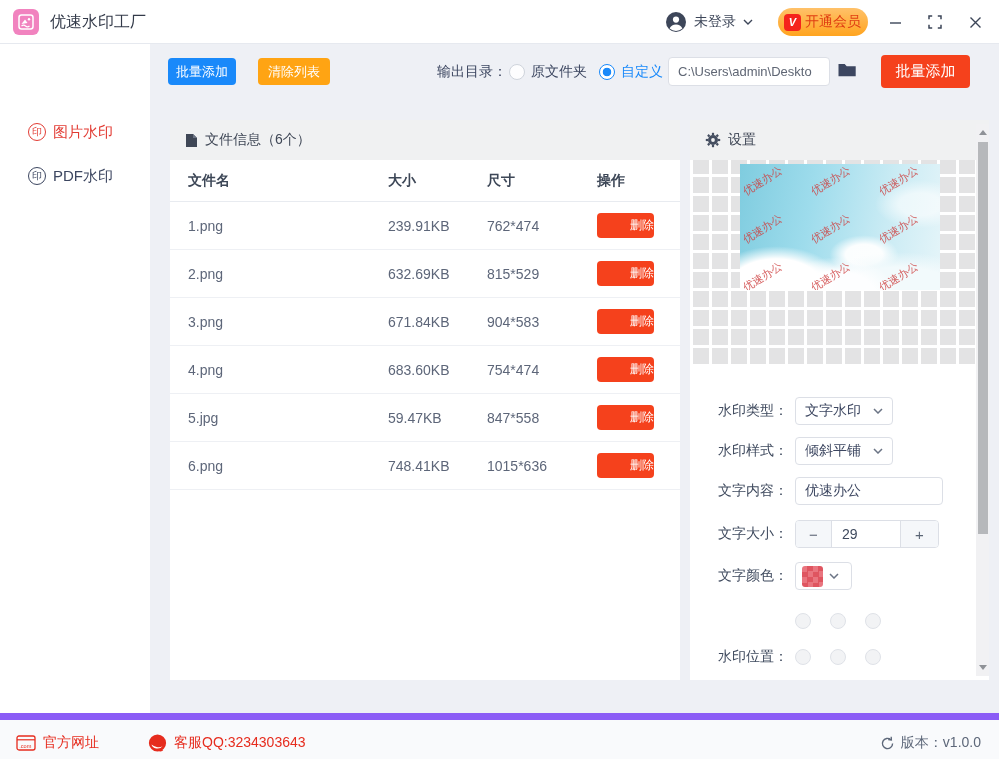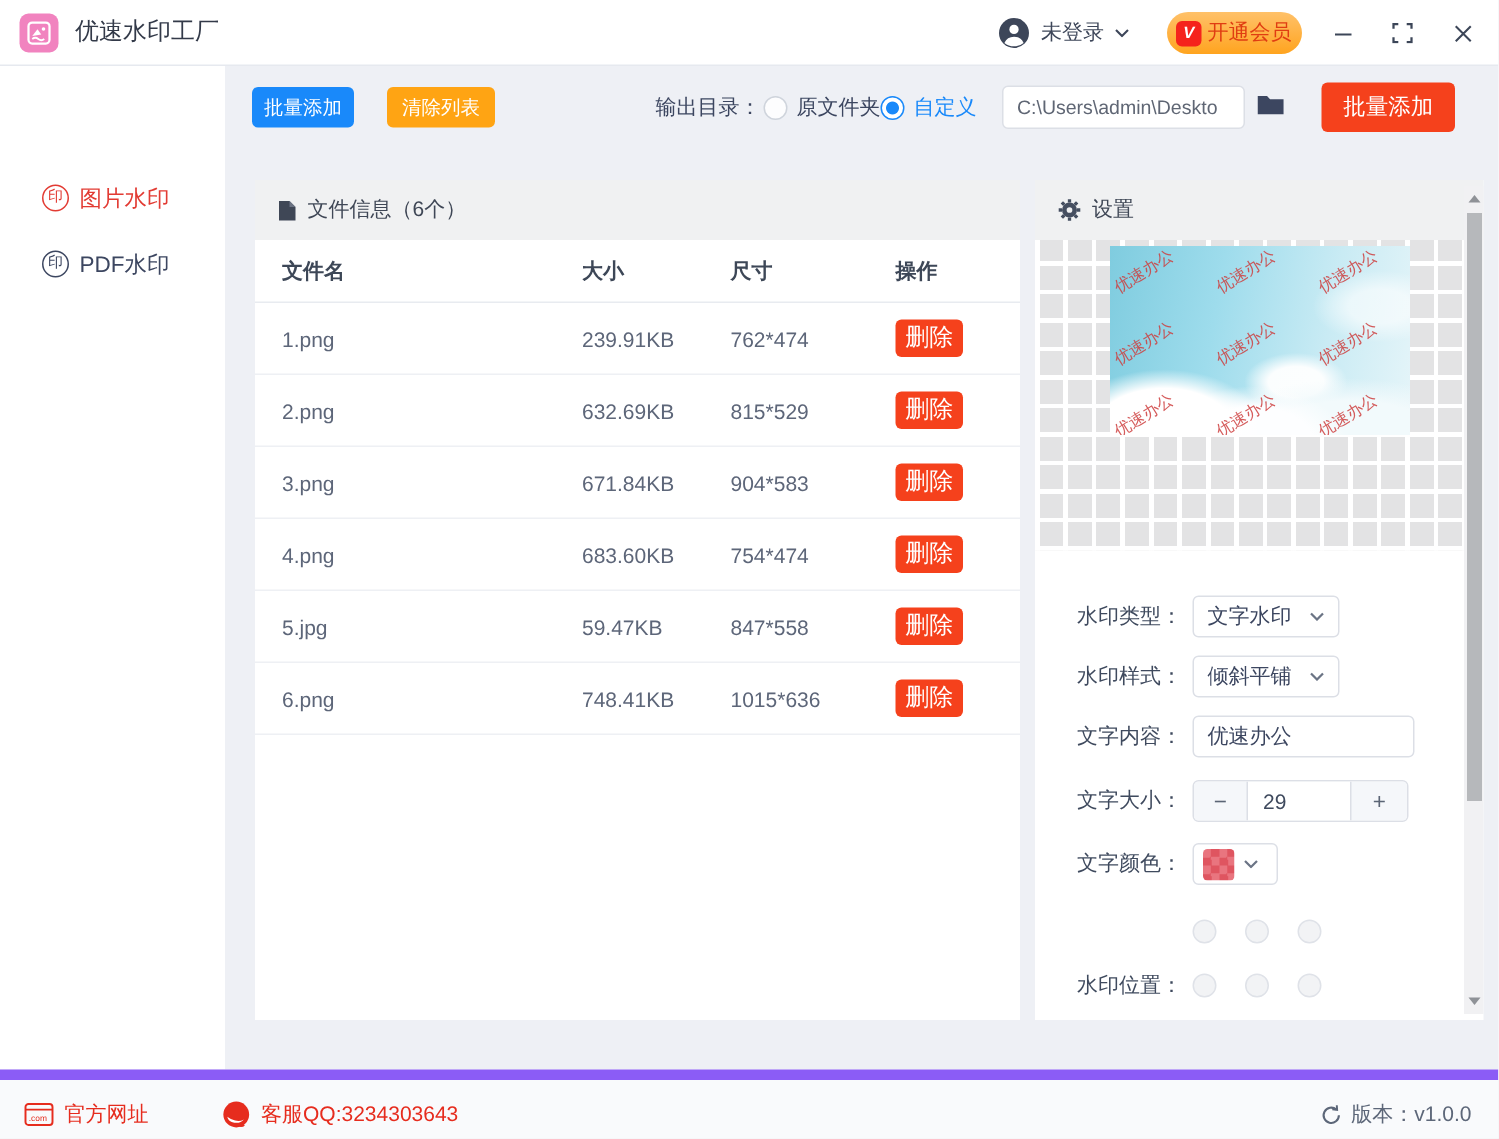--- a/index.html
+++ b/index.html
@@ -24,39 +24,39 @@
   .sidebar { position:absolute; left:0; top:44px; width:150px; height:669px; background:#fff; padding-top:66px; }
   .side-item { height:44px; display:flex; align-items:center; gap:7px; padding-left:28px; font-size:15px; color:#3c4660; cursor:pointer; }
   .side-item.active { color:#e23b33; }
   .stamp { width:18px; height:18px; border:1.4px solid currentColor; border-radius:50%; font-size:10px; line-height:15px; text-align:center; flex:0 0 auto; }
 
   
   .btn { border:none; border-radius:4px; color:#fff; font-size:13px; cursor:pointer; font-family:inherit; }
   .btn-add { position:absolute; left:168px; top:58px; height:27px; padding:0 8px; background:#1989fa; }
   .btn-clear { position:absolute; left:258px; top:58px; height:27px; padding:0 10px; background:#ffa413; }
   .out-label { position:absolute; left:437px; top:58px; line-height:27px; color:#3c4660; }
-  .radio-row { position:absolute; left:509px; top:58px; height:27px; display:flex; align-items:center; }
+  .radio-row { position:absolute; left:509px; top:58px; height:27px; display:flex; align-items:center; gap:12px; }
   .radio-opt { display:flex; align-items:center; gap:6px; cursor:pointer; }
   .radio { width:16px; height:16px; border-radius:50%; border:1px solid #cfd4dc; background:#fdfdfe; }
   .radio.checked { border:1.5px solid #1989fa; background:radial-gradient(circle,#1989fa 0 4px,#fff 4.6px); }
   .radio-label { color:#3c4660; } .radio-opt.sel .radio-label { color:#1989fa; }
   .path-input { position:absolute; left:668px; top:57px; width:162px; height:29px; border:1px solid #dcdfe6; border-radius:4px; padding:0 9px; font-size:13px; color:#5f6674; font-family:inherit; background:#fff; }
   .folder-btn { position:absolute; left:837px; top:61px; width:22px; height:20px; cursor:pointer; }
   .btn-batch { position:absolute; left:881px; top:55px; height:33px; width:89px; background:#f5411c; font-size:15px; }
 
   
   .panel { position:absolute; top:120px; background:#fff; height:560px; }
   .file-panel { left:170px; width:510px; }
   .settings-panel { left:690px; width:299px; }
   .panel-head { height:40px; background:#f0f1f2; display:flex; align-items:center; gap:7px; padding-left:15px; color:#3f4756; }
 
   .thead-row, .trow { display:grid; grid-template-columns:200px 99px 110px 1fr; align-items:center; padding-left:18px; }
   .thead-row { height:42px; border-bottom:1px solid #e8ebf0; font-weight:bold; color:#3d4757; }
   .trow { height:48px; border-bottom:1px solid #eef0f4; color:#5d6679; }
-  .btn-del { width:45px; height:25px; background:#f5411c; border:none; border-radius:4px; color:#fff; font-size:16px; cursor:pointer; font-family:inherit; }
+  .btn-del { width:57px; height:25px; background:#f5411c; border:none; border-radius:4px; color:#fff; font-size:12px; cursor:pointer; font-family:inherit;text-align:right; }
 
   
   .checker { position:absolute; left:0; top:40px; width:286px; height:207px;
     background:repeating-linear-gradient(0deg,#fff 0 3px,transparent 3px 19px),
                repeating-linear-gradient(90deg,#fff 0 3px,transparent 3px 19px),#e3e3e4; }
   .preview { position:absolute; left:50px; top:44px; width:200px; height:126px; overflow:hidden;
     background-image:
       radial-gradient(ellipse 90px 55px at 18% 98%, #fff 52%, rgba(255,255,255,0) 75%),
       radial-gradient(ellipse 80px 50px at 48% 105%, #fdfeff 50%, rgba(255,255,255,0) 78%),
       radial-gradient(ellipse 120px 60px at 80% 108%, #f2fafc 55%, rgba(255,255,255,0) 80%),

